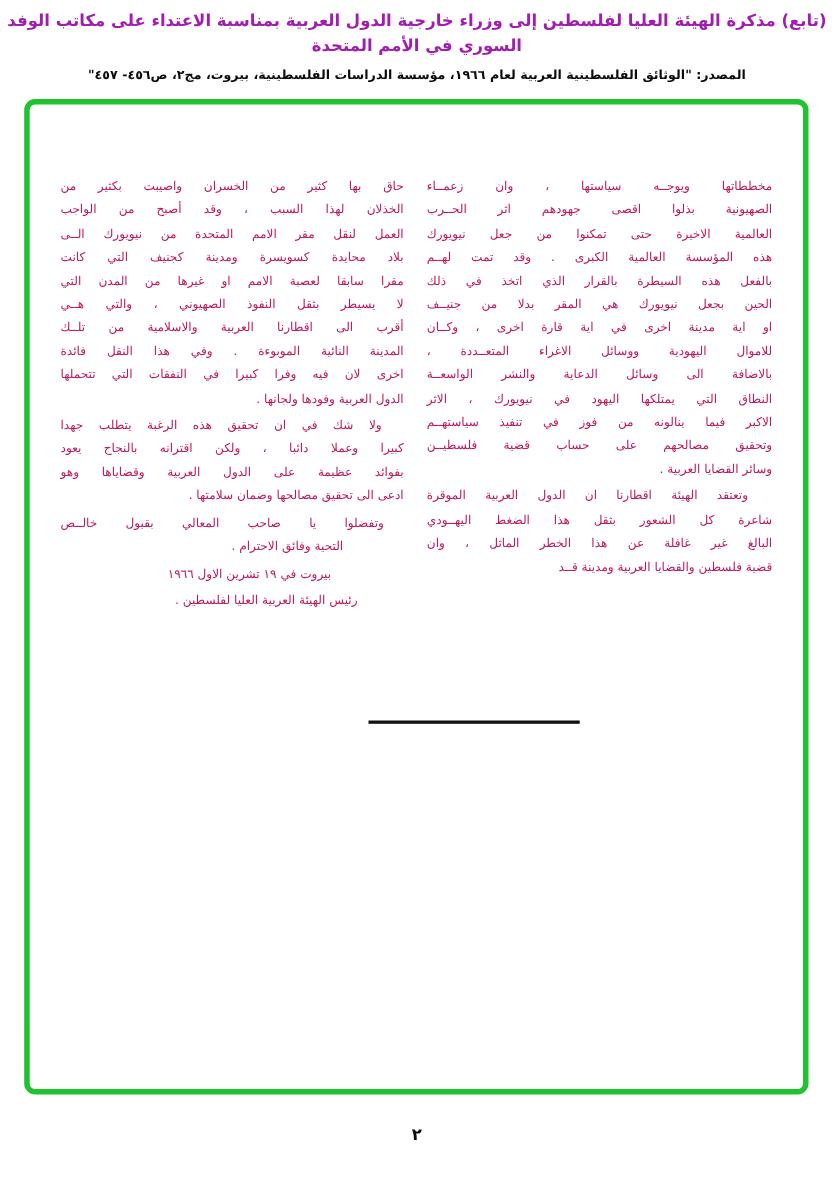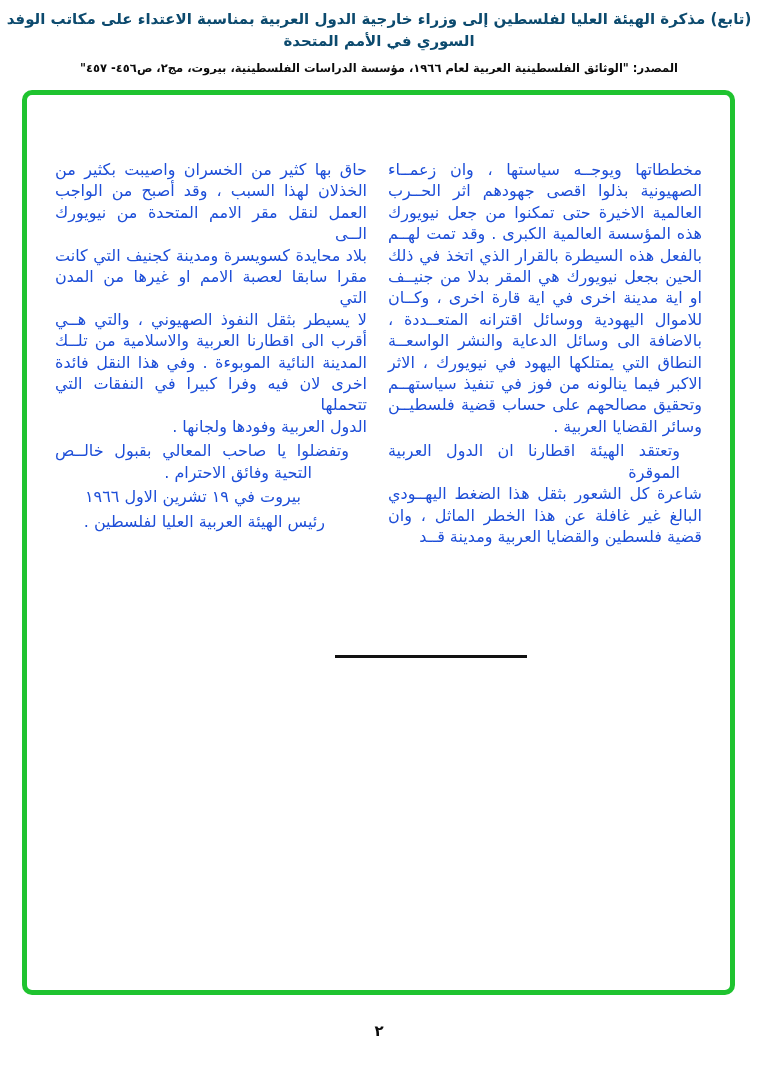--- a/index.html
+++ b/index.html
@@ -18,44 +18,44 @@
     top: 8px;
     left: 0;
     width: 758px;
     direction: rtl;
     text-align: center;
   }
   .header-line1 {
     font-size: 15px;
     font-weight: bold;
     line-height: 22px;
-    color: #0c4a6e;
+    color: #a21caf;
   }
   .header-line2 {
     margin-top: 9px;
     font-size: 11.5px;
     font-weight: bold;
     color: #0b0b0b;
   }
   .frame {
     position: absolute;
     left: 22px;
     top: 90px;
     width: 713px;
     height: 905px;
     border: 5px solid #1fc32f;
     border-radius: 10px;
     background: #ffffff;
   }
   .col {
     position: absolute;
     direction: rtl;
-    font-size: 16px;
+    font-size: 11px;
     line-height: 21.4px;
-    color: #1d4ed8;
+    color: #be185d;
   }
   .col-right { left: 361px; top: 64px; width: 314px; }
   .col-left  { left: 28px;  top: 64px; width: 312px; }
   .para + .para { margin-top: 3px; }
   .line {
     text-align: justify;
     text-align-last: justify;
     white-space: normal;
   }
   .line.last { text-align-last: right; }
@@ -92,21 +92,21 @@
   <div class="frame">
     <div class="col col-right">
         <div class="para">
           <div class="line">مخططاتها ويوجــه سياستها ، وان زعمــاء</div>
           <div class="line">الصهيونية بذلوا اقصى جهودهم اثر الحــرب</div>
           <div class="line">العالمية الاخيرة حتى تمكنوا من جعل نيويورك</div>
           <div class="line">هذه المؤسسة العالمية الكبرى . وقد تمت لهــم</div>
           <div class="line">بالفعل هذه السيطرة بالقرار الذي اتخذ في ذلك</div>
           <div class="line">الحين بجعل نيويورك هي المقر بدلا من جنيــف</div>
           <div class="line">او اية مدينة اخرى في اية قارة اخرى ، وكــان</div>
-          <div class="line">للاموال اليهودية ووسائل اقترانه المتعــددة ،</div>
+          <div class="line">للاموال اليهودية ووسائل الاغراء المتعــددة ،</div>
           <div class="line">بالاضافة الى وسائل الدعاية والنشر الواسعــة</div>
           <div class="line">النطاق التي يمتلكها اليهود في نيويورك ، الاثر</div>
           <div class="line">الاكبر فيما ينالونه من فوز في تنفيذ سياستهــم</div>
           <div class="line">وتحقيق مصالحهم على حساب قضية فلسطيــن</div>
           <div class="line last">وسائر القضايا العربية .</div>
         </div>
         <div class="para">
           <div class="line" style="padding-right: 22px;">وتعتقد الهيئة اقطارنا ان الدول العربية الموقرة</div>
           <div class="line">شاعرة كل الشعور بثقل هذا الضغط اليهــودي</div>
           <div class="line">البالغ غير غافلة عن هذا الخطر الماثل ، وان</div>
@@ -120,20 +120,26 @@
           <div class="line">العمل لنقل مقر الامم المتحدة من نيويورك الــى</div>
           <div class="line">بلاد محايدة كسويسرة ومدينة كجنيف التي كانت</div>
           <div class="line">مقرا سابقا لعصبة الامم او غيرها من المدن التي</div>
           <div class="line">لا يسيطر بثقل النفوذ الصهيوني ، والتي هــي</div>
           <div class="line">أقرب الى اقطارنا العربية والاسلامية من تلــك</div>
           <div class="line">المدينة النائية الموبوءة . وفي هذا النقل فائدة</div>
           <div class="line">اخرى لان فيه وفرا كبيرا في النفقات التي تتحملها</div>
           <div class="line last">الدول العربية وفودها ولجانها .</div>
         </div>
         <div class="para">
+          <div class="line" style="padding-right: 20px;">ولا شك في ان تحقيق هذه الرغبة يتطلب جهدا</div>
+          <div class="line">كبيرا وعملا دائبا ، ولكن اقترانه بالنجاح يعود</div>
+          <div class="line">بفوائد عظيمة على الدول العربية وقضاياها وهو</div>
+          <div class="line last">ادعى الى تحقيق مصالحها وضمان سلامتها .</div>
+        </div>
+        <div class="para">
           <div class="line" style="padding-right: 18px;">وتفضلوا يا صاحب المعالي بقبول خالــص</div>
           <div class="line last" style="padding-right: 55px;">التحية وفائق الاحترام .</div>
         </div>
         <div class="para plain">
           <div class="line last" style="padding-right: 66px; text-align: right;">بيروت في ١٩ تشرين الاول ١٩٦٦</div>
         </div>
         <div class="para plain">
           <div class="line last" style="padding-right: 42px;">رئيس الهيئة العربية العليا لفلسطين .</div>
         </div>
       </div>

